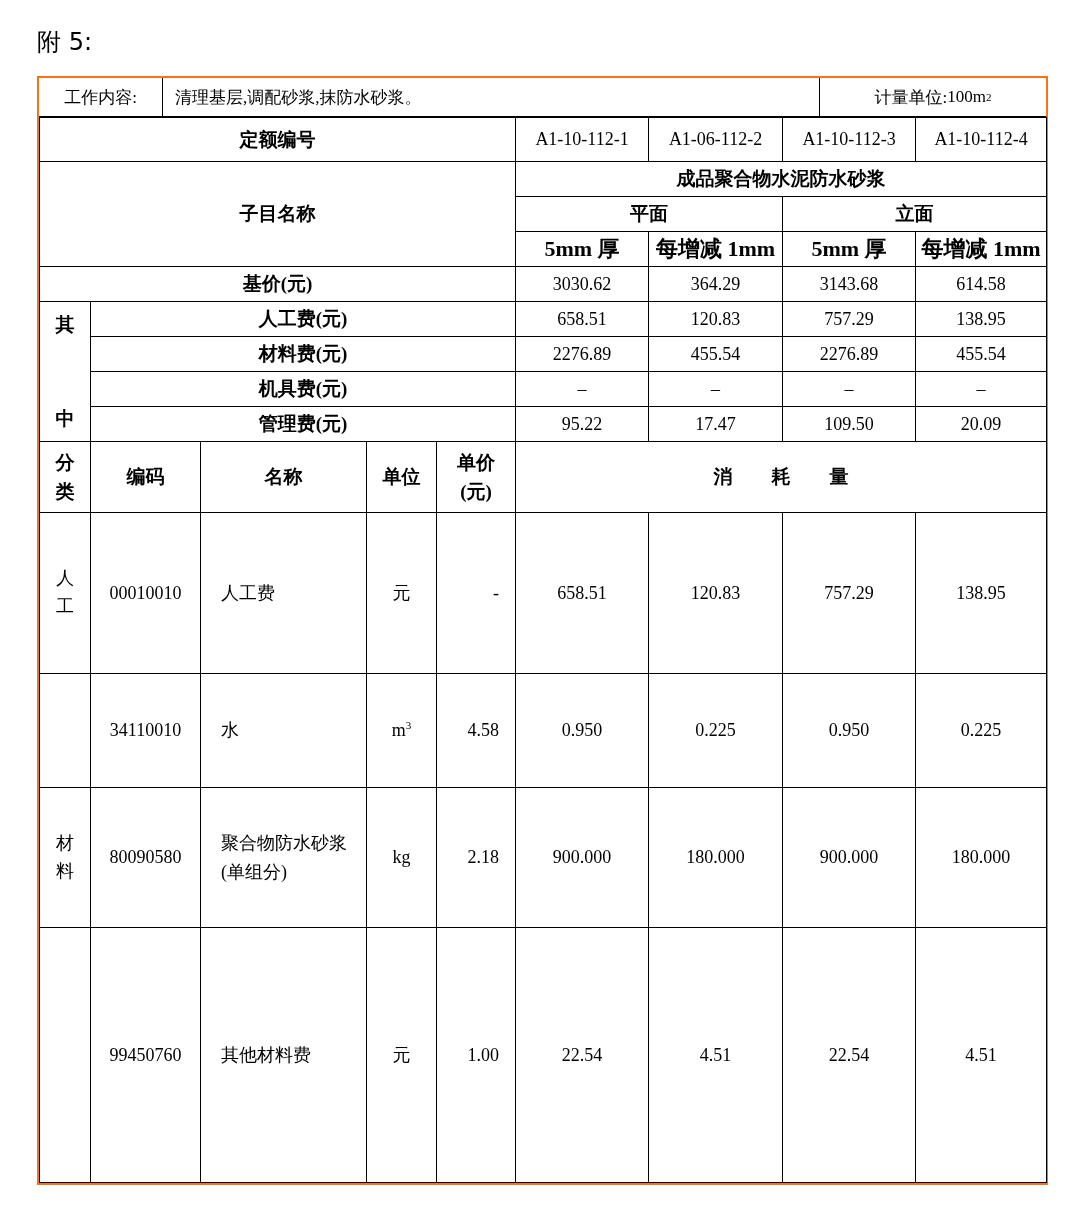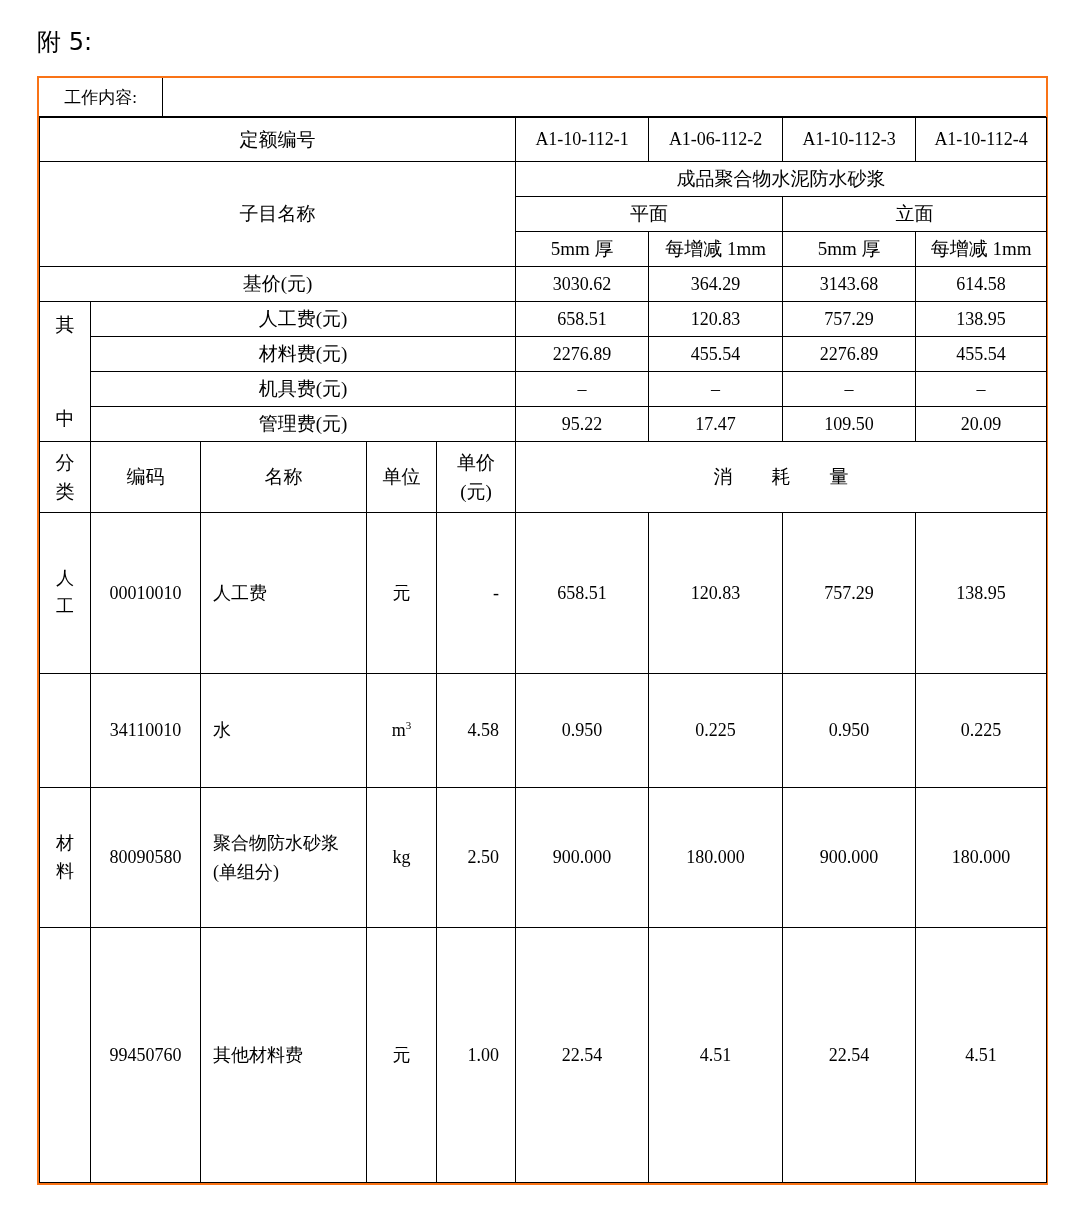--- a/index.html
+++ b/index.html
@@ -20,50 +20,56 @@
   .wc-label{width:123px;border-right:1px solid #000;display:flex;align-items:center;justify-content:center;}
   .wc-text{flex:1;display:flex;align-items:center;padding-left:12px;}
   .wc-unit{width:226px;border-left:1px solid #000;display:flex;align-items:center;justify-content:center;}
   .wc-unit sup{font-size:11px;line-height:0;}
 
   table.grid{border-collapse:collapse;width:100%;table-layout:fixed;}
   td{
     border:1px solid #000;text-align:center;vertical-align:middle;
     padding:0;font-size:18px;overflow:hidden;
   }
-  .hd{font-weight:normal;font-size:19px;text-align:center;}
+  .hd{font-weight:bold;font-size:19px;text-align:center;}
   .r2 td{height:43px;}
   .r3 td,.r4 td,.r5 td,.r6 td,.r7 td,.r8 td,.r9 td,.r10 td{height:34px;}
-  .r5 td{font-size:19px;}
+  .r5 td{font-size:22px;}
   .r11 td{height:70px;}
   .r12 td{height:160px;}
   .r13 td{height:113px;margin-left:27px;}
   .r14 td{height:139px;}
   .r15 td{height:254px;}
 
   .stack span{display:block;line-height:1.55;}
   .among-inner{
     height:132px;display:flex;flex-direction:column;align-items:center;
     justify-content:space-between;padding:6px 0;box-sizing:border-box;
   }
-  .name-c{text-align:left;padding-left:12px;}
+  .name-c{text-align:left;padding-left:20px;}
   .name-c .line{display:block;line-height:1.6;}
   .price-c{text-align:right;padding-right:16px;}
   .unit-c sup{font-size:11px;line-height:0;}
   .spread{letter-spacing:0.9em;text-indent:0.9em;}
 </style>
 </head>
 <body>
 
 <div class="attach">附 5:</div>
 
 <div class="frame">
 
   <div class="toprow">
     <div class="wc-label">工作内容:</div>
+    <div class="wc-text">清理基层,调配砂浆,抹防水砂浆。</div>
+    <div class="wc-unit">
+        <span>计量单位: </span>
+        <span>100m</span>
+        <sup>2</sup>
+      </div>
   </div>
 
   <table class="grid">
     <colgroup>
       <col style="width:51px">
         <col style="width:110px">
         <col style="width:166px">
       <col style="width:70px">
         <col style="width:79px">
         <col style="width:133px">
@@ -189,21 +195,21 @@
       <td class="stack">
             <span>材</span>
             <span>料</span>
           </td>
       <td>80090580</td>
       <td class="name-c">
             <span class="line">聚合物防水砂浆</span>
             <span class="line">(单组分)</span>
           </td>
       <td class="unit-c"><span>kg</span><sup></sup></td>
-      <td class="price-c">2.50</td>
+      <td class="price-c">2.18</td>
       <td>900.000</td>
       <td>180.000</td>
       <td>900.000</td>
       <td>180.000</td>
     </tr>
 
     <tr class="r15">
       <td></td>
       <td>99450760</td>
       <td class="name-c">

